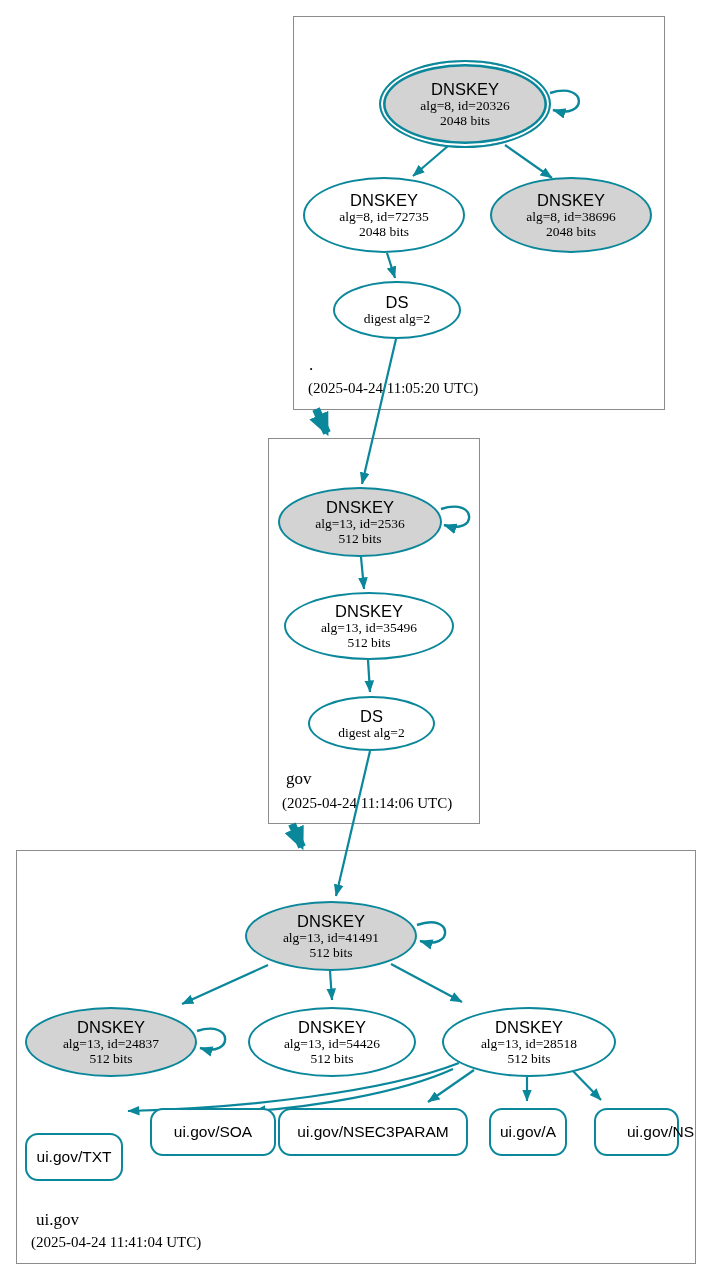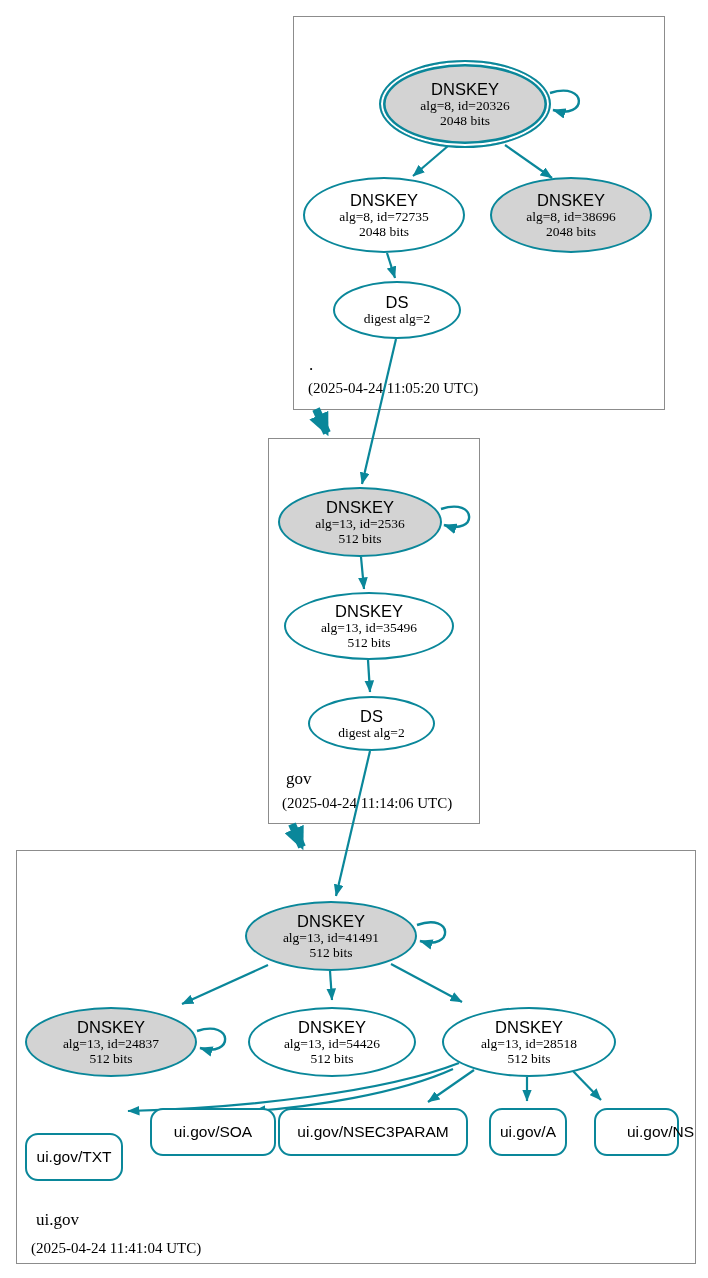--- a/index.html
+++ b/index.html
@@ -27,21 +27,21 @@
 
   <div class="zone-box" style="left:293px;top:16px;width:370px;height:392px;"></div>
   <div class="zone-box" style="left:268px;top:438px;width:210px;height:384px;"></div>
   <div class="zone-box" style="left:16px;top:850px;width:678px;height:412px;"></div>
 
   <div class="zone-label" style="left:309px;top:355px;">.</div>
   <div class="zone-ts" style="left:308px;top:380px;">(2025-04-24 11:05:20 UTC)</div>
   <div class="zone-label" style="left:286px;top:769px;">gov</div>
   <div class="zone-ts" style="left:282px;top:795px;">(2025-04-24 11:14:06 UTC)</div>
   <div class="zone-label" style="left:36px;top:1210px;">ui.gov</div>
-  <div class="zone-ts" style="left:31px;top:1234px;margin-top:6px;">(2025-04-24 11:41:04 UTC)</div>
+  <div class="zone-ts" style="left:31px;top:1234px;">(2025-04-24 11:41:04 UTC)</div>
 
   <svg class="edges" viewBox="0 0 708 1278">
     <defs>
       <marker id="arr" viewBox="0 0 10 8" refX="9.5" refY="4" markerWidth="5.5" markerHeight="4.4" orient="auto">
         <path d="M0,0 L10,4 L0,8 z" fill="#0a879a"></path>
       </marker>
       <marker id="arrbig" viewBox="0 0 10 9" refX="8.5" refY="4.5" markerWidth="2.9" markerHeight="2.6" orient="auto">
         <path d="M0,0 L10,4.5 L0,9 z" fill="#0a879a"></path>
       </marker>
     </defs>

